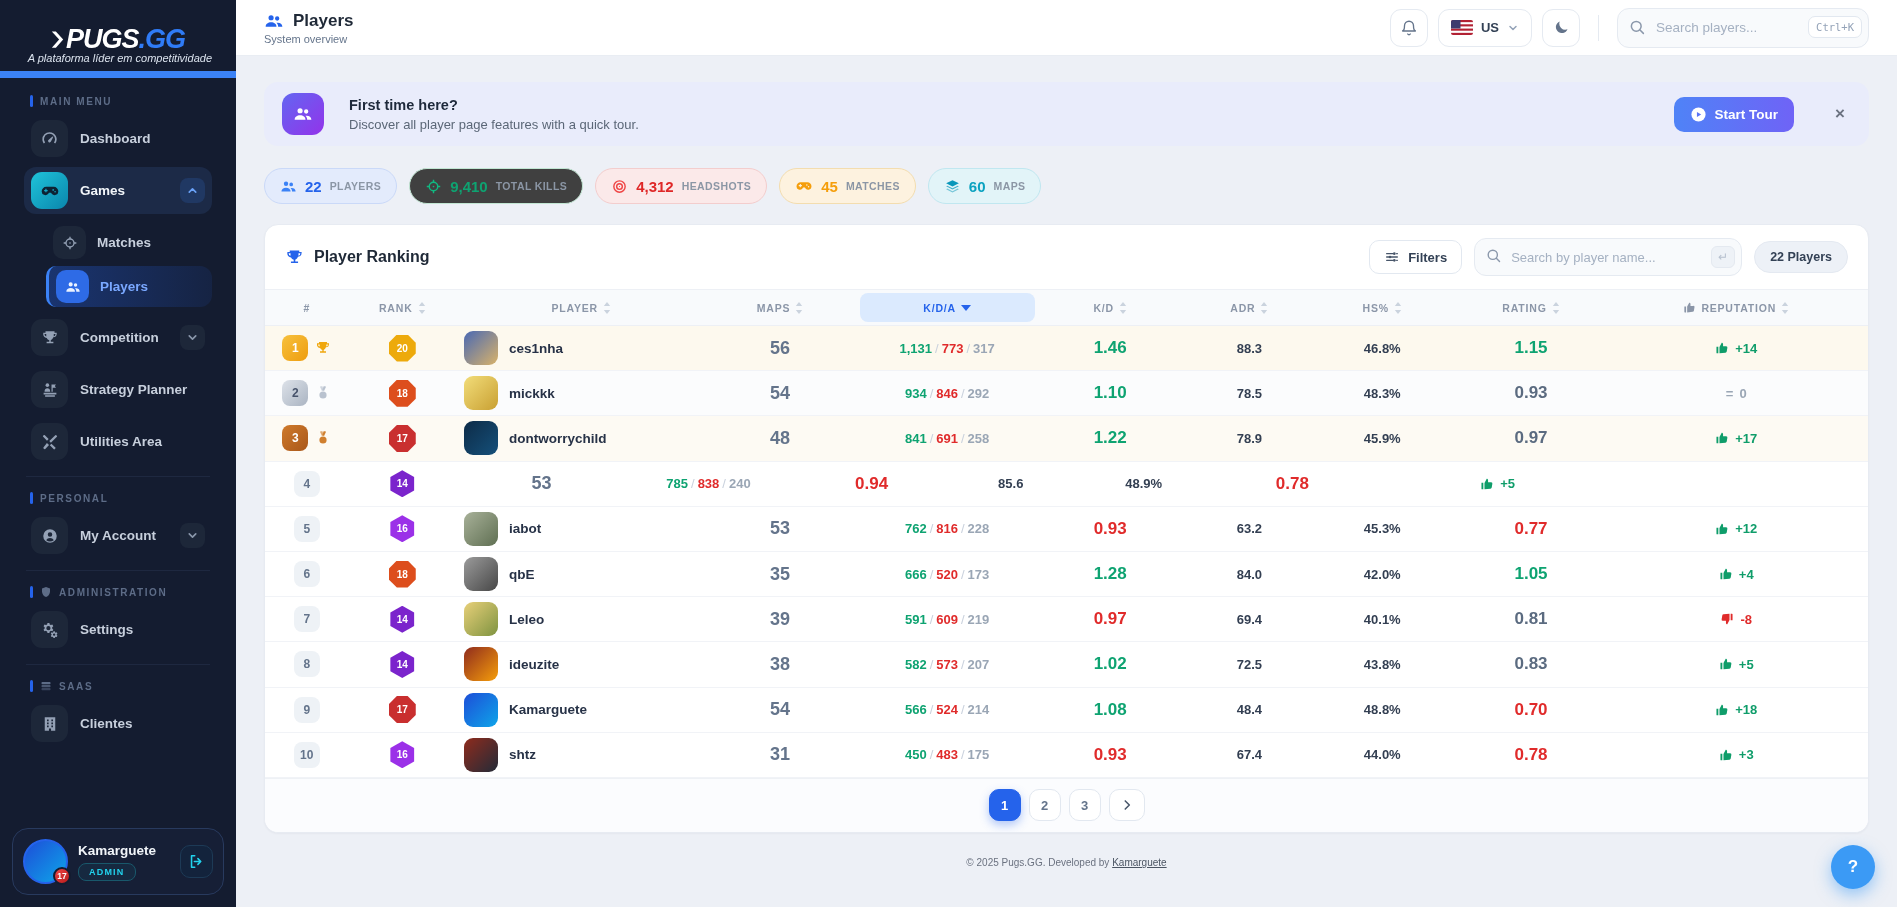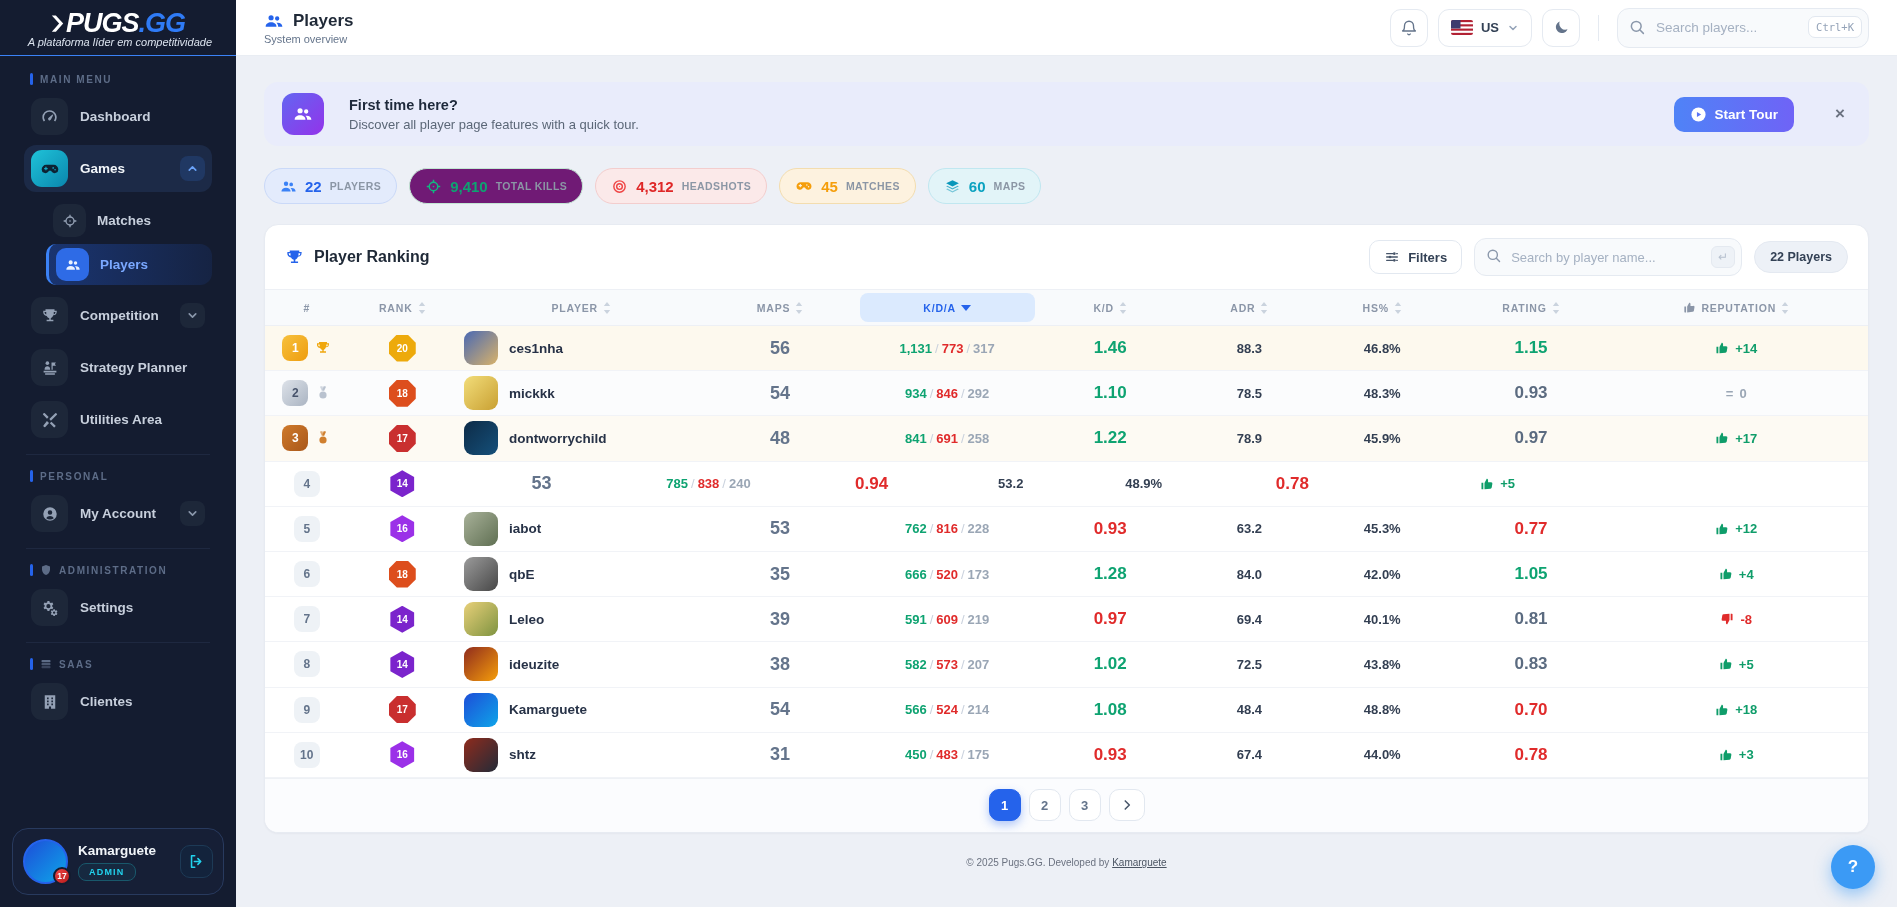--- a/index.html
+++ b/index.html
@@ -2,21 +2,21 @@
 <html><head>
 <meta charset="utf-8">
 <style>
   *{box-sizing:border-box;margin:0;padding:0}
   html,body{width:1897px;height:907px;overflow:hidden}
   body{font-family:"Liberation Sans",sans-serif;background:#edf0f6;display:flex;color:#1f2937}
   svg{display:block}
 
   
   .sidebar{width:236px;flex-shrink:0;background:#141c30;display:flex;flex-direction:column;height:100%}
-  .logo{padding:8px 14px 7px;border-bottom:1px solid #3b82f6}
+  .logo{padding:24px 14px 7px;border-bottom:7px solid #3b82f6}
   .logo-row{display:flex;align-items:center;justify-content:center;gap:2px}
   .logo-brand{font-size:27px;font-weight:800;font-style:italic;letter-spacing:-1px;color:#fff}
   .logo-gg{color:#2f7bf6}
   .logo-tag{font-size:11px;font-style:italic;color:#dbe3ee;text-align:right;margin-top:-3px;padding-right:10px}
   .menu{flex:1;padding:8px 24px 0;display:flex;flex-direction:column}
   .sec-label{display:flex;align-items:center;gap:7px;color:#5d6c87;font-size:10px;font-weight:700;letter-spacing:1.6px;margin:9px 6px 8px}
   .sec-label .bar{width:3px;height:12px;background:#2563eb;border-radius:2px}
   .sec-label .sec-ic{color:#5d6c87}
   .item{display:flex;align-items:center;gap:12px;padding:5px 7px;border-radius:12px;margin-bottom:5px;cursor:pointer}
   .tile{width:37px;height:37px;border-radius:11px;background:#1d2739;display:flex;align-items:center;justify-content:center;color:#94a1b5;flex-shrink:0}
@@ -69,21 +69,21 @@
   .banner-sub{font-size:13px;color:#5b6777;margin-top:4px}
   .tour-btn{margin-left:auto;background:linear-gradient(90deg,#4f83f7,#6f63f6);color:#fff;font-weight:700;font-size:13.5px;border:none;border-radius:10px;padding:9px 16px;display:flex;align-items:center;gap:8px;cursor:pointer;font-family:"Liberation Sans",sans-serif}
   .banner-close{color:#6b7280;font-size:17px;margin:0 6px 0 16px;cursor:pointer;font-weight:600}
 
   
   .chips{display:flex;gap:12px;margin-top:22px}
   .chip{display:flex;align-items:center;gap:8px;padding:8px 15px;border-radius:999px;border:1px solid}
   .chip .val{font-size:15px;font-weight:800}
   .chip .cl{font-size:10.5px;font-weight:700;color:#8b96a5;letter-spacing:.4px}
   .c-blue{background:#e3ebfc;border-color:#cad9f8}.c-blue .ic{color:#3b82f6}.c-blue .val{color:#2563eb}
-  .c-green{background:#701a75;border-color:#c2e6d3}.c-green .ic{color:#10b981}.c-green .val{color:#0ea371}
+  .c-green{background:#404040;border-color:#c2e6d3}.c-green .ic{color:#10b981}.c-green .val{color:#0ea371}
   .c-red{background:#fbe9e9;border-color:#f3cdcd}.c-red .ic{color:#ef4444}.c-red .val{color:#df2727}
   .c-amber{background:#fdf2df;border-color:#f3ddaf}.c-amber .ic{color:#f59e0b}.c-amber .val{color:#f59e0b}
   .c-cyan{background:#e2f4f8;border-color:#c0e7f0}.c-cyan .ic{color:#0997ba}.c-cyan .val{color:#0aa2c0}
 
   
   .card{margin-top:20px;background:#fff;border:1px solid #e7ebf2;border-radius:14px;overflow:hidden;box-shadow:0 1px 2px rgba(16,24,40,.04)}
   .card-head{display:flex;align-items:center;padding:13px 20px;gap:10px}
   .ch-title{font-size:16px;font-weight:800;color:#1f2937}
   .ch-right{margin-left:auto;display:flex;gap:12px;align-items:center}
   .filters-btn{display:flex;align-items:center;gap:8px;border:1px solid #e2e8f0;border-radius:10px;padding:8px 14px;background:#fff;color:#334155;font-weight:700;font-size:13px;cursor:pointer;font-family:"Liberation Sans",sans-serif}
@@ -730,21 +730,21 @@
               <span class="k">785</span>
               <span class="sl">/</span>
               <span class="d">838</span>
               <span class="sl">/</span>
               <span class="a">240</span>
             </div>
             <div class="td c-kd">
               <span class="strong v-down">0.94</span>
             </div>
             <div class="td c-adr">
-              <span class="plain">53.2</span>
+              <span class="plain">85.6</span>
             </div>
             <div class="td c-hs">
               <span class="plain">48.9%</span>
             </div>
             <div class="td c-rating">
               <span class="strong v-down">0.78</span>
             </div>
             <div class="td c-rep">
               <span class="rep up">
                 <svg class="thumb t-up" viewBox="0 0 24 24" width="14" height="14" fill="currentColor">

